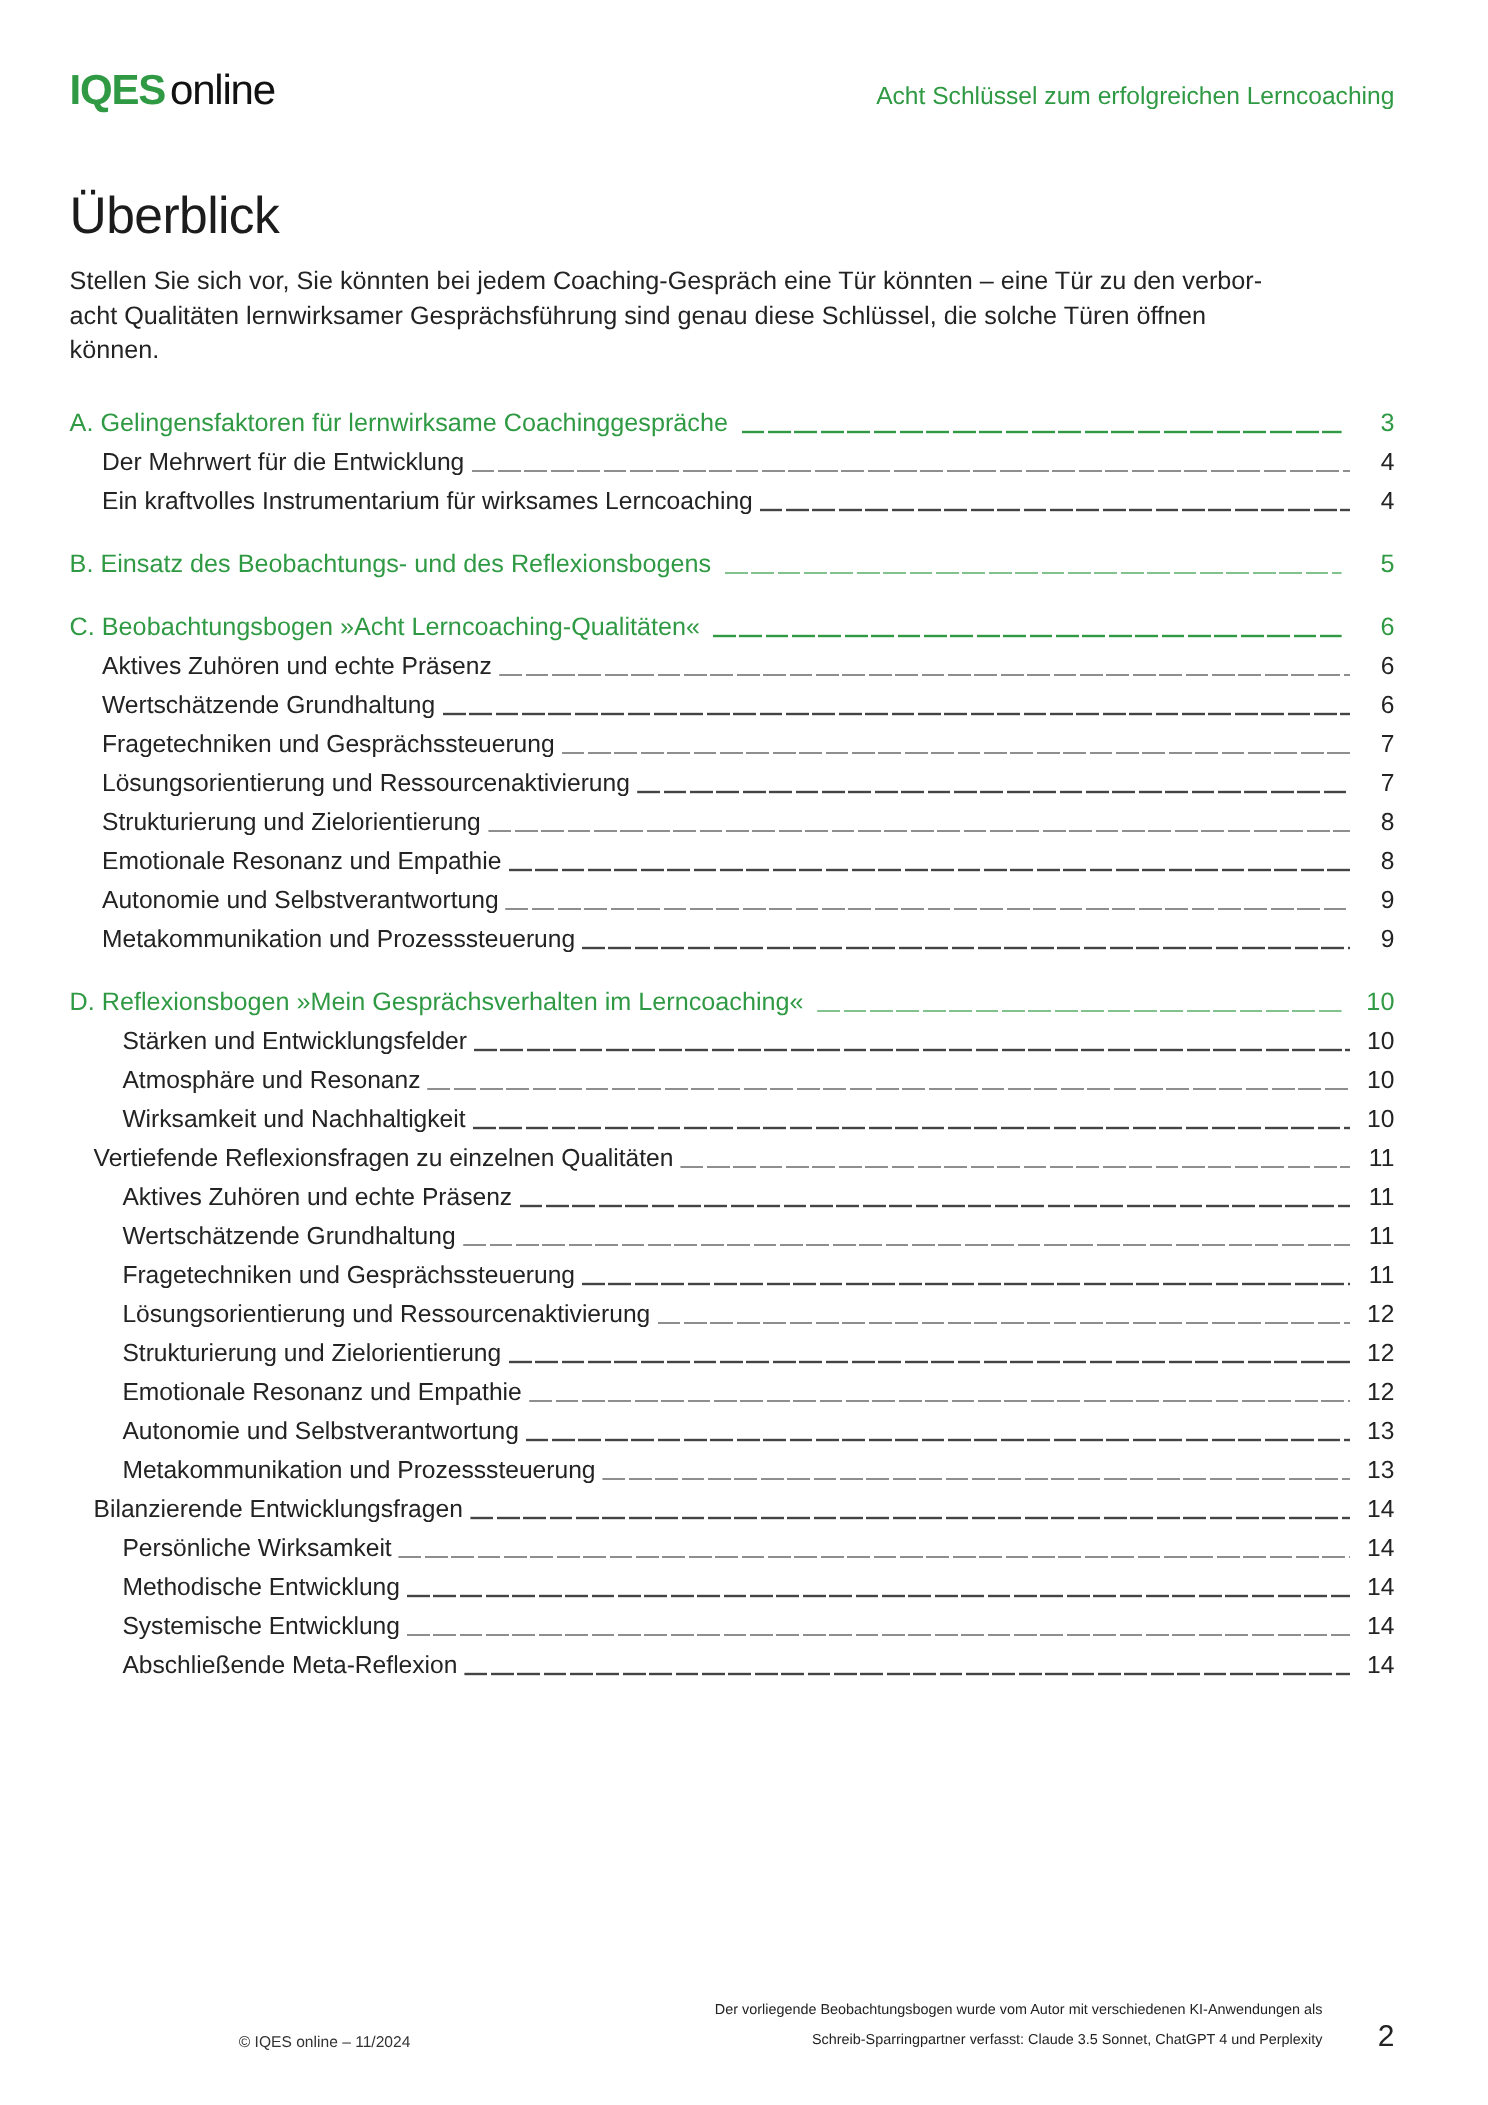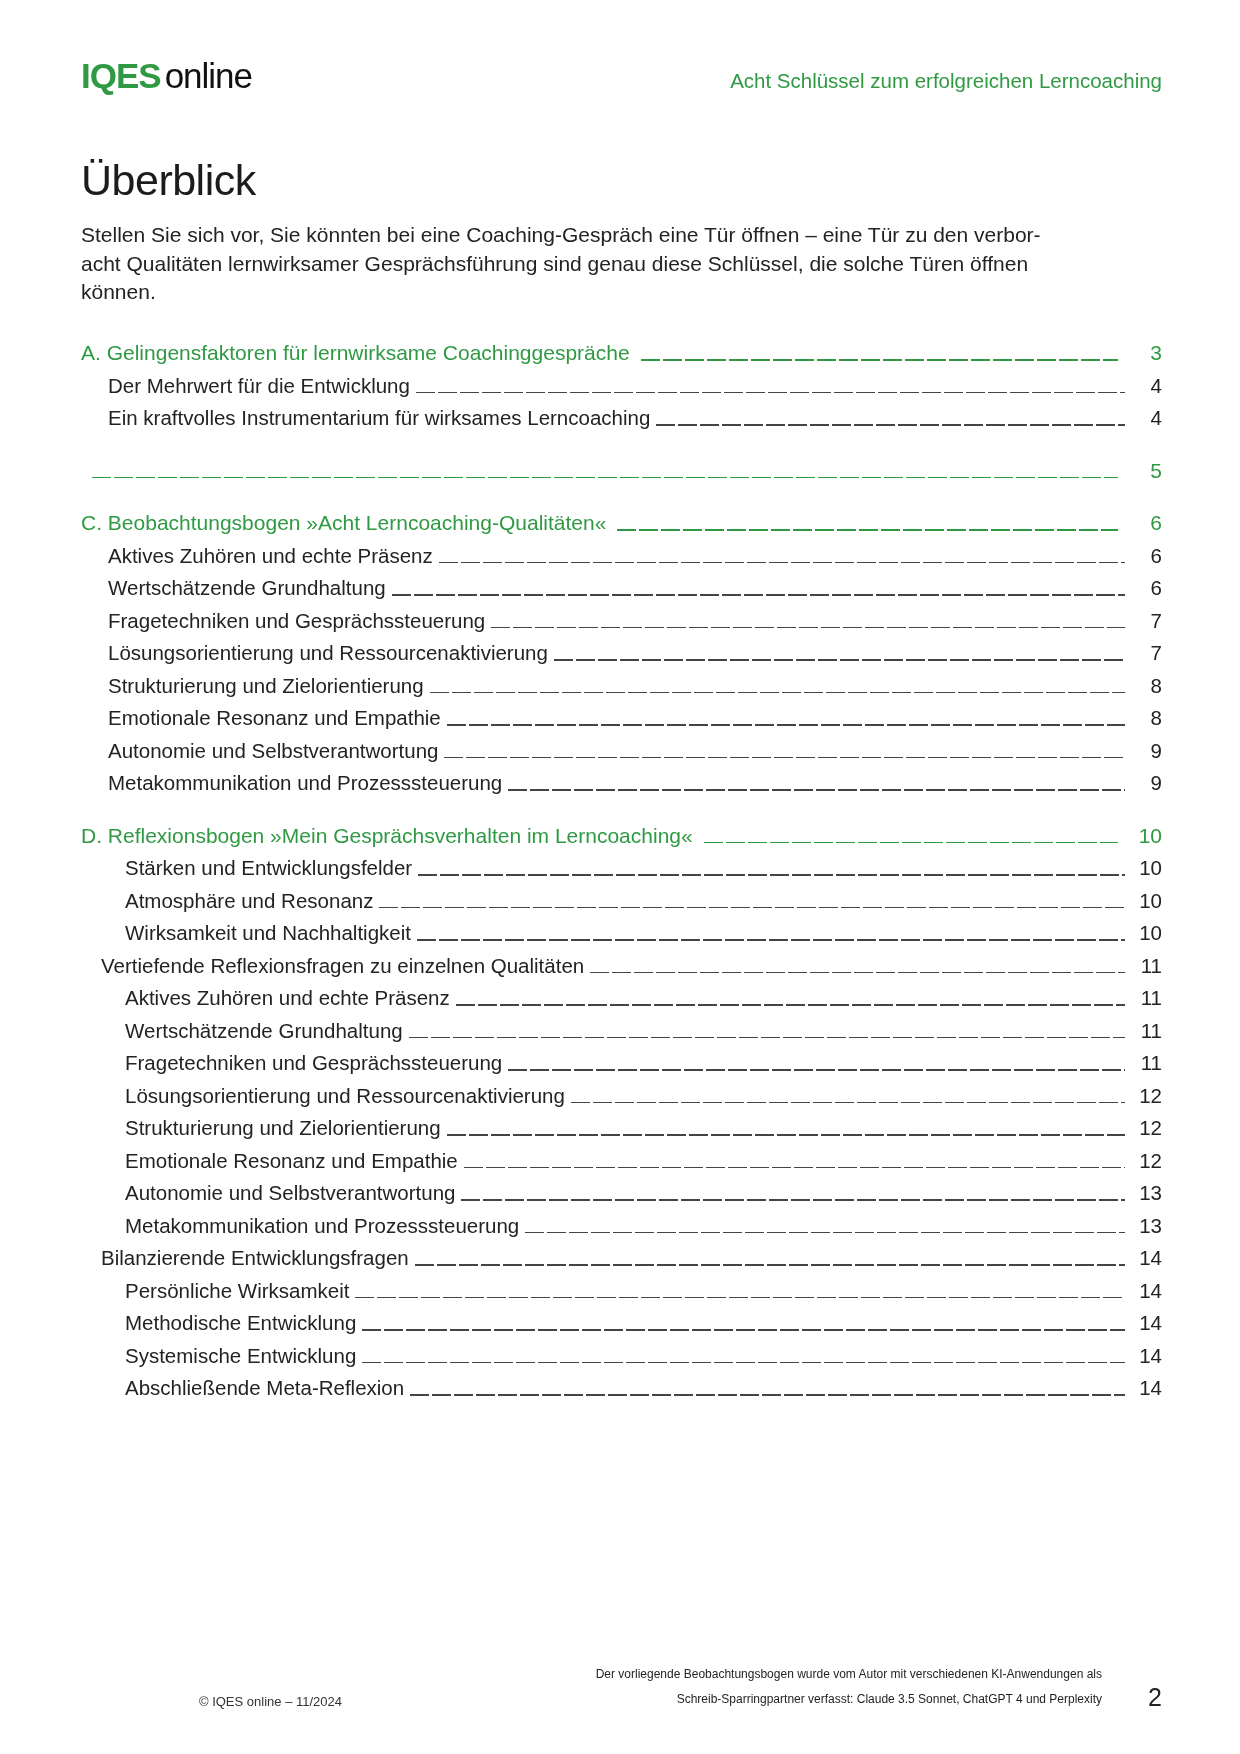--- a/index.html
+++ b/index.html
@@ -6,21 +6,21 @@
   html, body { background: #ffffff; }
   body {
     width: 1240px; height: 1754px;
     position: relative;
     font-family: "Liberation Sans", sans-serif;
     color: #232323;
     overflow: hidden;
   }
   .page {
     position: absolute; inset: 0;
-    padding: 56px 78px 0 81px;
+    padding: 56px 78px 0 58px;
   }
   
   .header {
     display: flex; justify-content: space-between; align-items: baseline;
   }
   .logo { font-size: 35px; letter-spacing: -1px; white-space: nowrap; }
   .logo .p1 { color: var(--green); font-weight: 700; }
   .logo .p2 { color: #111111; font-weight: 400; margin-left: 4px; }
   .doc-title { color: var(--green); font-size: 20.5px; font-weight: 400; }
   
@@ -70,21 +70,21 @@
   <div class="header">
     <div class="logo">
       <span class="p1">IQES</span><span class="p2">online</span>
     </div>
     <div class="doc-title">Acht Schlüssel zum erfolgreichen Lerncoaching</div>
   </div>
 
   <h1 class="page-title">Überblick</h1>
 
   <div class="intro">
-    <span>Stellen Sie sich vor, Sie könnten bei eine Coaching-Gespräch eine Tür öffnen – eine Tür zu den verbor-</span>
+    <span>Stellen Sie sich vor, Sie könnten bei jedem Coaching-Gespräch eine Tür könnten – eine Tür zu den verbor-</span>
     <span>acht Qualitäten lernwirksamer Gesprächsführung sind genau diese Schlüssel, die solche Türen öffnen</span>
     <span>können.</span>
   </div>
 
   <div class="toc" id="toc">
     <div class="toc-row lv-h1">
       <span class="toc-label">A. Gelingensfaktoren für lernwirksame Coachinggespräche</span>
       <span class="toc-leader"></span>
       <span class="toc-page">3</span>
     </div>
@@ -95,20 +95,21 @@
       <span class="toc-page">4</span>
     </div>
 
     <div class="toc-row lv-h3">
       <span class="toc-label">Ein kraftvolles Instrumentarium für wirksames Lerncoaching</span>
       <span class="toc-leader"></span>
       <span class="toc-page">4</span>
     </div>
 
     <div class="toc-row lv-h1">
+      <span class="toc-label">B. Einsatz des Beobachtungs- und des Reflexionsbogens</span>
       <span class="toc-leader"></span>
       <span class="toc-page">5</span>
     </div>
 
     <div class="toc-row lv-h1">
       <span class="toc-label">C. Beobachtungsbogen »Acht Lerncoaching-Qualitäten«</span>
       <span class="toc-leader"></span>
       <span class="toc-page">6</span>
     </div>
 

